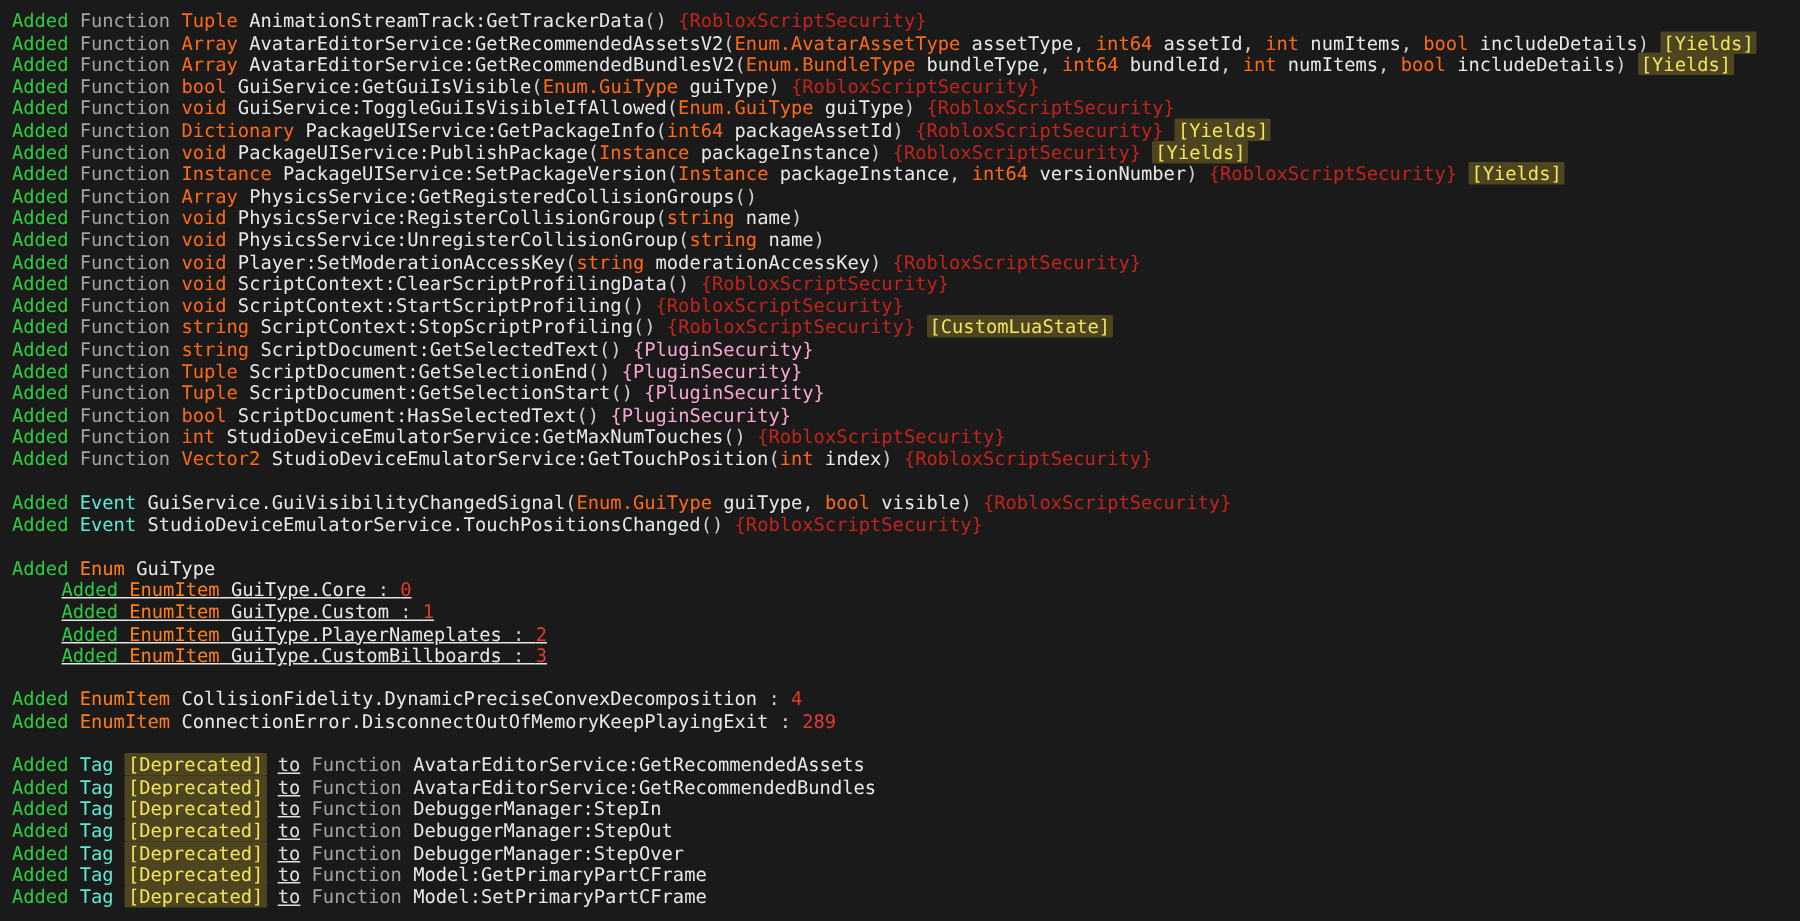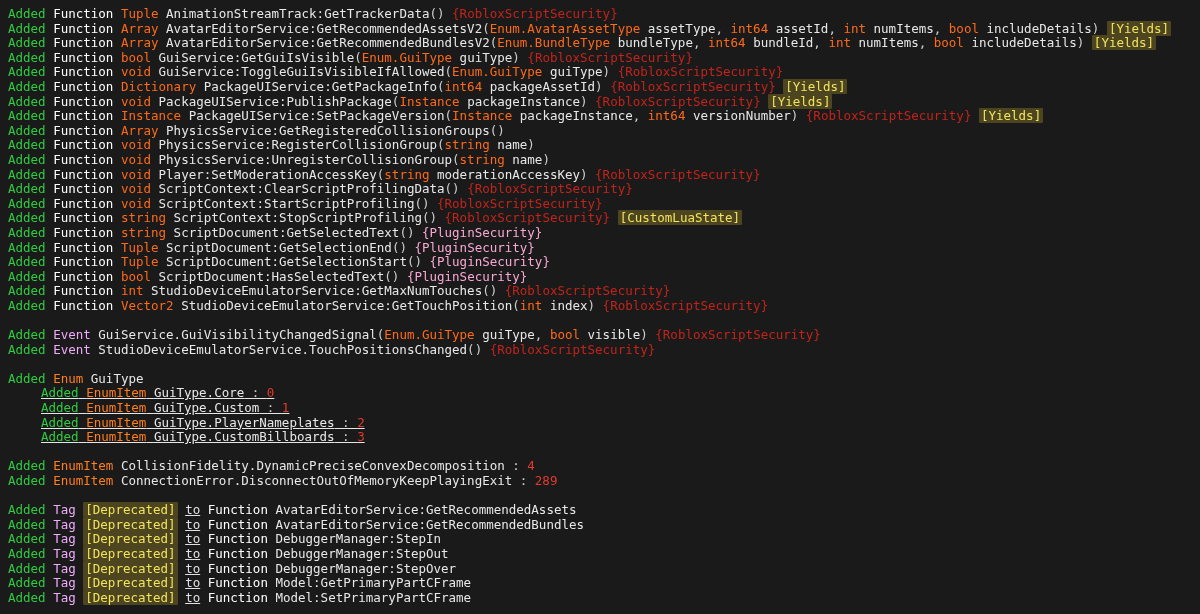--- a/index.html
+++ b/index.html
@@ -24,22 +24,22 @@
   }
   .line {
     height: 14.6px;
     white-space: pre;
     letter-spacing: 0px;
   }
   .line.blank { height: 14.6px; }
 
   
   .t-added    { color: #2ecc40; }
-  .t-kw       { color: #ffffff; }          
-  .t-kwy      { color: #f0abfc; }          
+  .t-kw       { color: #a3a3a3; }          
+  .t-kwy      { color: #5eead4; }          
   .t-enum     { color: #ff7f1a; text-align: right; }          
   .t-type     { color: #ff6a17; margin-top: 32px; }          
   .t-name     { color: #e8e8e8; }          
   .t-punct    { color: #cfcfcf; }
   .t-num      { color: #e33a2e; }
   .t-to       { color: #e0e0e0; text-decoration: underline; }
   .t-secr     { color: #c2241b; }          
   .t-secp     { color: #f9a8d4; }          
   .badge {
     background: #4d4520;

